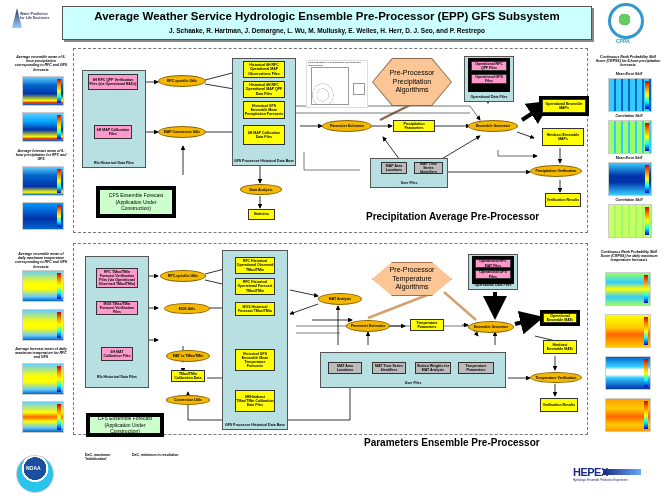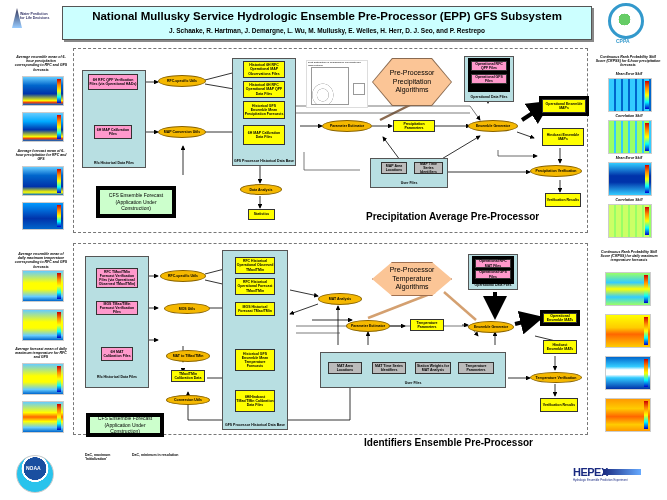--- a/index.html
+++ b/index.html
@@ -32,21 +32,21 @@
 <div class="abs" style="left:4px;top:8px;width:46px;height:22px">
   <div class="abs" style="left:8px;top:0;width:10px;height:20px;background:linear-gradient(#335,#9cf);clip-path:polygon(50% 0,100% 100%,0 100%)"></div>
   <div class="abs note" style="left:16px;top:4px;width:30px;color:#336;font-size:3.5px">Water Prediction for Life Decisions</div>
 </div>
 <div class="abs" style="left:603px;top:3px;width:50px;height:42px">
   <div class="abs" style="left:5px;top:0;width:36px;height:36px;border-radius:50%;border:3px solid #39c;background:radial-gradient(circle at 45% 45%,#6c6 0 25%,#fff 26%)"></div>
   <div class="abs" style="left:13px;top:35px;font-size:5px;color:#39c;font-weight:bold">CPPA</div>
 </div>
 
 <div class="abs hdr">
-  <div class="t">National Mullusky Service Hydrologic Ensemble Pre-Processor (EPP) GFS Subsystem</div>
+  <div class="t">Average Weather Service Hydrologic Ensemble Pre-Processor (EPP) GFS Subsystem</div>
   <div class="a">J. Schaake, R. Hartman, J. Demargne, L. Wu, M. Mullusky, E. Welles, H. Herr, D. J. Seo, and P. Restrepo</div>
 </div>
 
 <div class="abs sec" style="left:73px;top:48px;width:515px;height:185px"></div>
 <div class="abs sec" style="left:73px;top:243px;width:515px;height:192px"></div>
 
 <div class="abs smcap" style="left:14px;top:55px;width:54px">Average ensemble mean of 6-hour precipitation corresponding to RFC and GFS forecasts</div>
 <div class="abs heat" style="left:22px;top:76px;width:42px;height:30px;background:linear-gradient(#6cf 0,#06c 30%,#03a 60%,#ff0 85%,#f40 90%,#06c 100%)">
     <div class="cbar"></div>
   </div>
@@ -281,21 +281,21 @@
 <div class="abs grp" style="left:320px;top:352px;width:186px;height:36px">
   <div class="cap">User Files</div>
 </div>
 <div class="abs gray" style="left:328px;top:362px;width:34px;height:12px">MAT Area Locations</div>
 <div class="abs gray" style="left:372px;top:362px;width:34px;height:12px">MAT Time Series Identifiers</div>
 <div class="abs gray" style="left:415px;top:362px;width:36px;height:12px">Station Weights for MAT Analysis</div>
 <div class="abs gray" style="left:458px;top:362px;width:36px;height:12px">Temperature Parameters</div>
 
 <div class="abs green" style="left:86px;top:413px;width:78px;height:24px">CFS Ensemble Forecast (Application Under Construction)</div>
 
-<div class="abs stitle" style="left:364px;top:437px">Identifiers Ensemble Pre-Processor</div>
+<div class="abs stitle" style="left:364px;top:437px">Parameters Ensemble Pre-Processor</div>
 
 <div class="abs note" style="left:85px;top:453px;width:34px">DaC, maximum 'Initialization'</div>
 <div class="abs note" style="left:132px;top:453px;width:60px">DaC, minimum in resolution</div>
 
 <div class="abs" style="left:16px;top:455px;width:38px;height:38px;border-radius:50%;background:radial-gradient(circle at 50% 35%,#1a4fa0 0 38%,#fff 39% 45%,#29c3ec 46%);border:1px solid #ccc">
   <div class="abs" style="left:9px;top:9px;font-size:5px;color:#fff;font-weight:bold">NOAA</div>
 </div>
 <div class="abs" style="left:573px;top:466px;width:70px;height:18px">
   <div class="abs" style="left:0;top:0;font-size:11px;font-weight:bold;color:#1a2a80;letter-spacing:-0.5px">HEPEX</div>
   <div class="abs" style="left:30px;top:3px;width:38px;height:6px;background:linear-gradient(90deg,#1a2a80,#6af)"></div>

